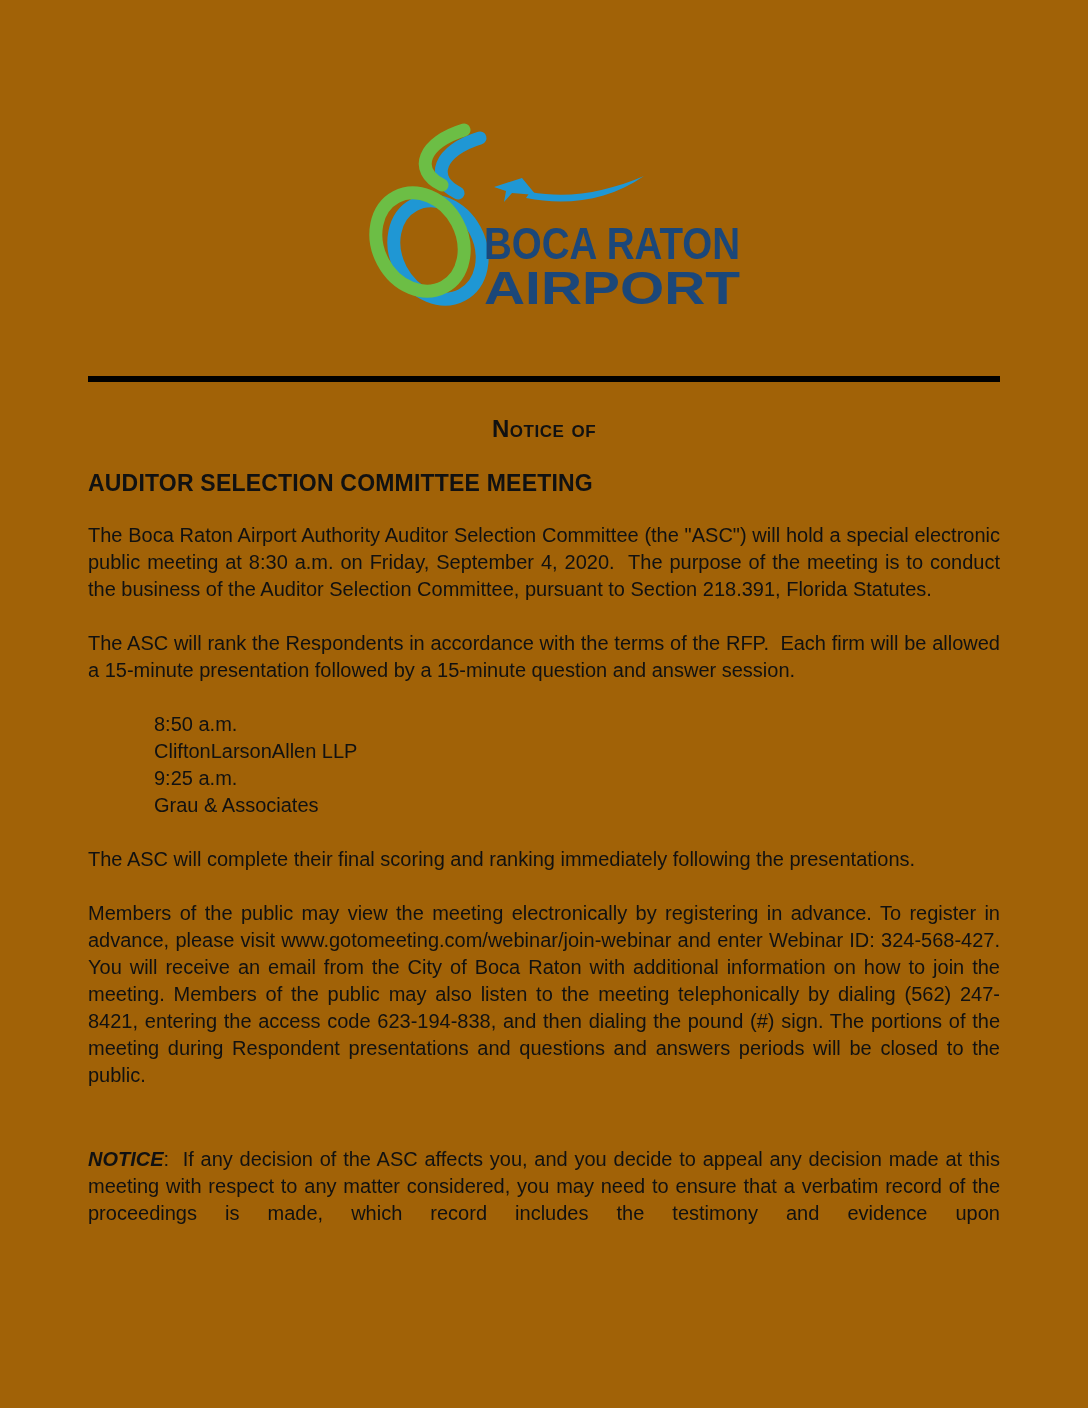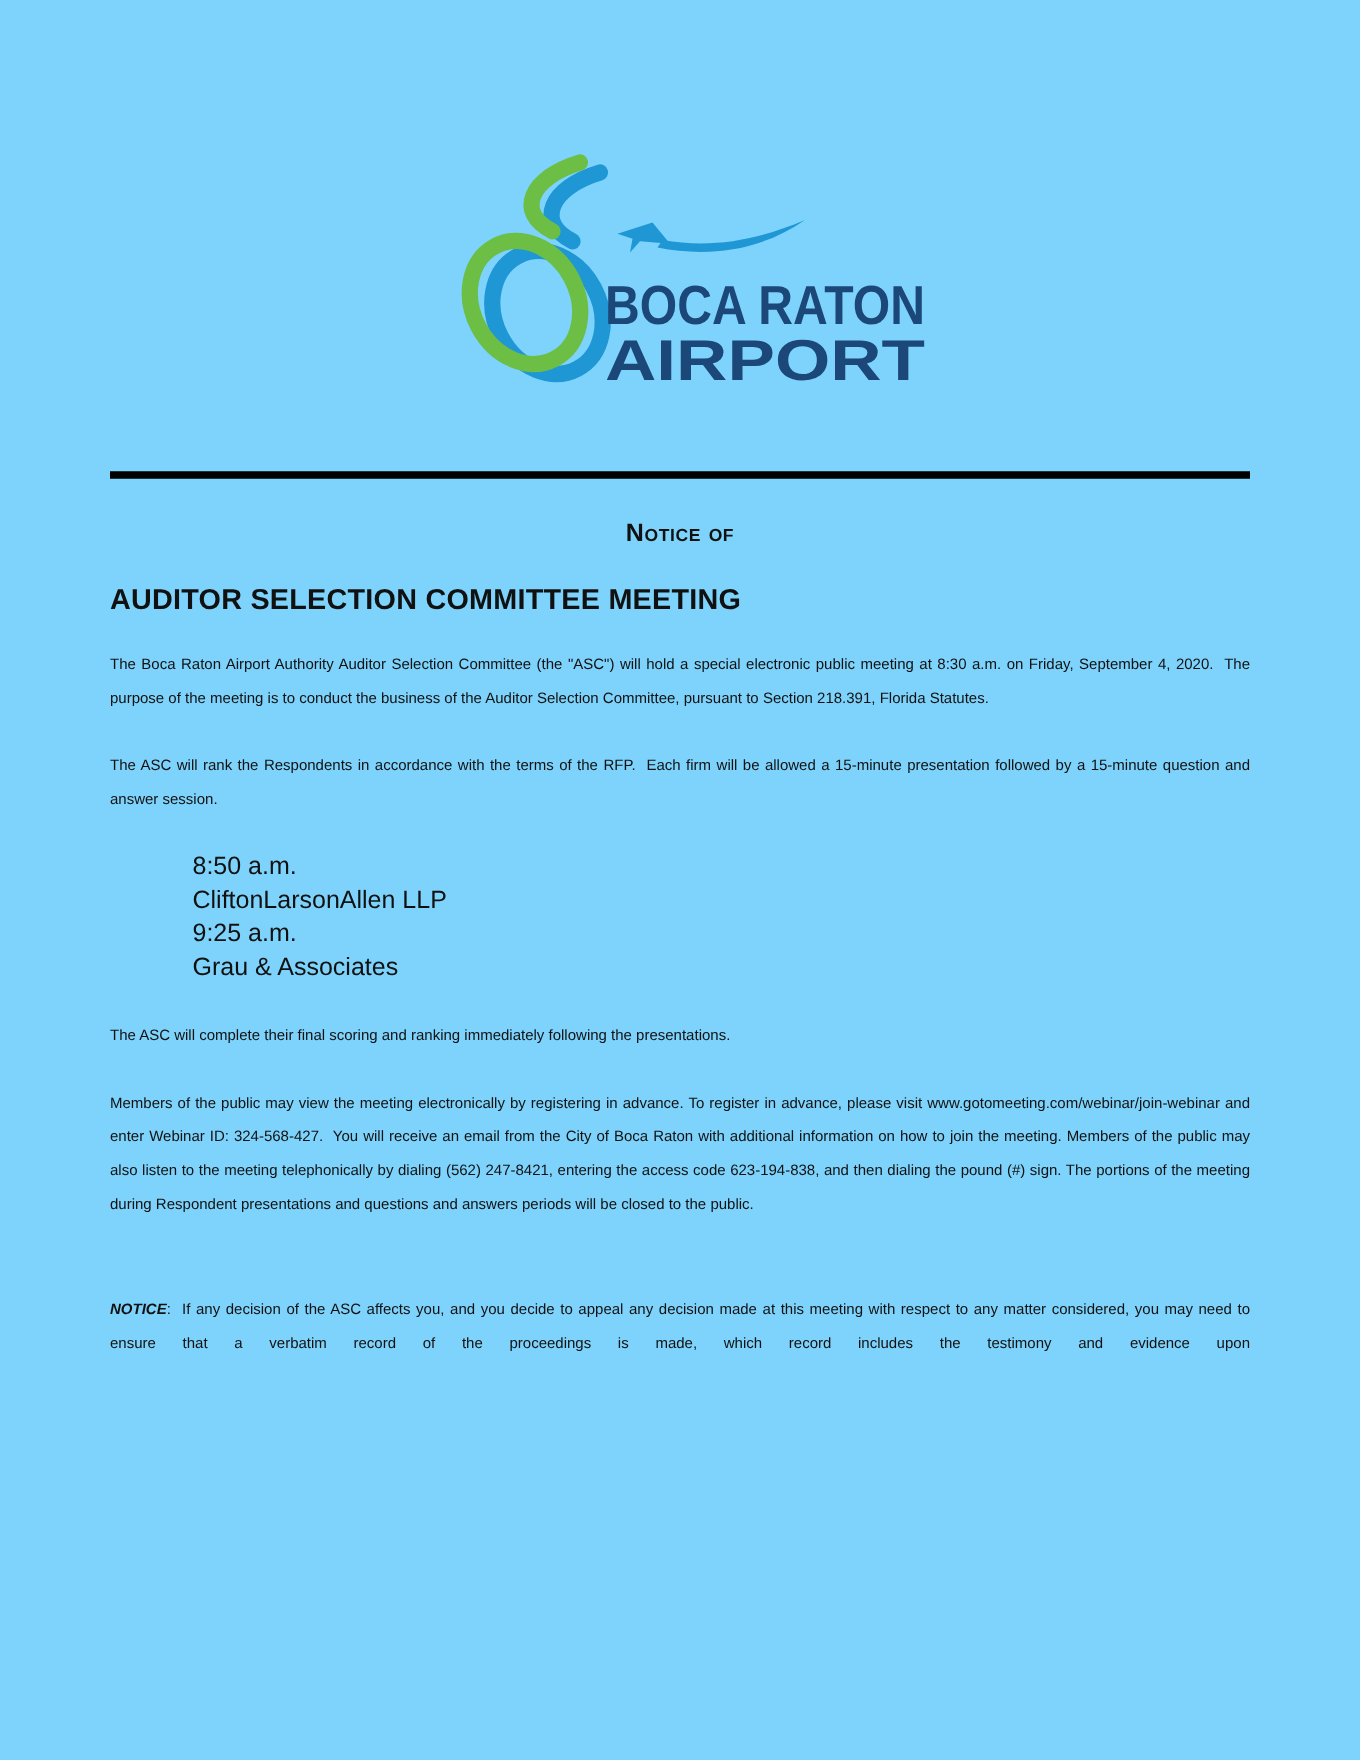--- a/index.html
+++ b/index.html
@@ -7,53 +7,53 @@
     background: #ffffff;
     font-family: "Liberation Sans", sans-serif;
     color: #111111;
     -webkit-font-smoothing: antialiased;
   }
   .page {
     position: relative;
     width: 1088px;
     height: 1408px;
     margin: 0 auto;
-    background: #7dd3fc;
+    background: #a16207;
     overflow: hidden;
   }
   .content {
     padding: 0 88px;
   }
   .logo-wrap {
     margin-top: 122px;
     text-align: center;
   }
   .logo-wrap svg { display: inline-block; }
   .rule {
     margin-top: 60px;
     height: 6px;
     background: #000000;
   }
   .kicker {
     margin-top: 33px;
     text-align: center;
     font-weight: bold;
     font-variant: small-caps;
-    font-size: 20px;
+    font-size: 24px;
     letter-spacing: 0.5px;
   }
   .doc-title {
     margin-top: 27px;
     font-weight: bold;
     font-size: 23px;
     letter-spacing: 0.2px;
   }
   .para {
     margin: 27px 0 0 0;
-    font-size: 12px;
+    font-size: 20px;
     line-height: 27px;
     text-align: justify;
     white-space: pre-wrap;
   }
   .para.first { margin-top: 25px; }
   .para.justify-all { text-align-last: justify; }
   .para.notice-para { margin-top: 57px; }
   .notice-label { font-weight: bold; font-style: italic; }
   .schedule {
     margin: 27px 0 0 66px;

